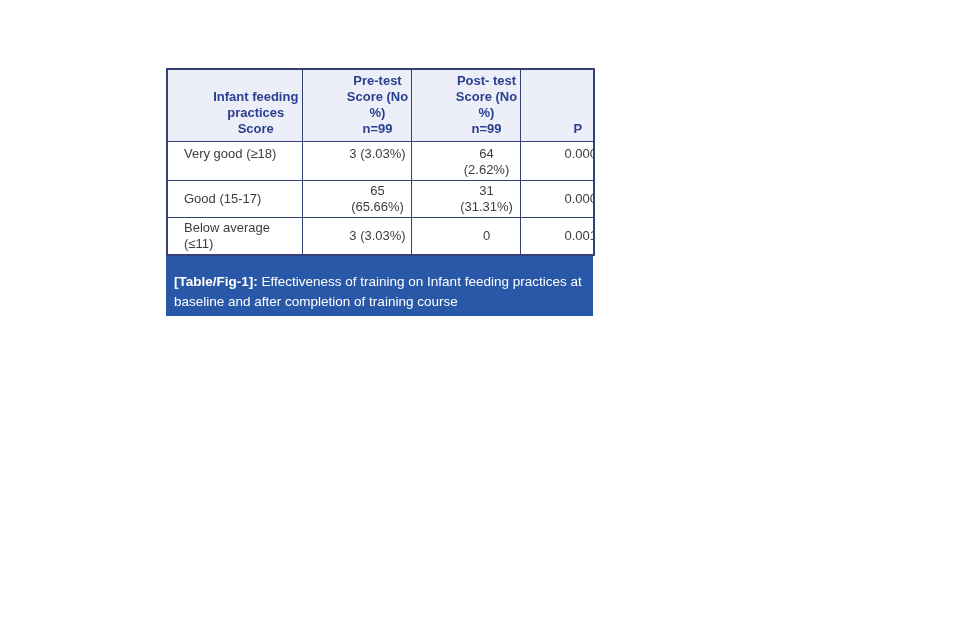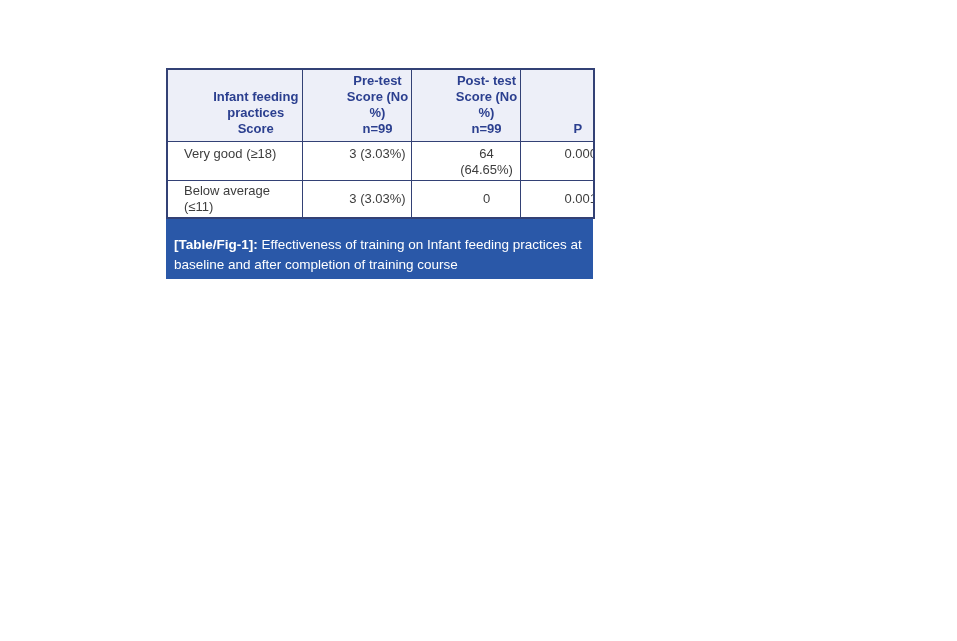--- a/index.html
+++ b/index.html
@@ -116,21 +116,27 @@
           <th>Post- test
 Score (No %)
 n=99</th>
           <th>P</th>
         </tr>
       </thead>
       <tbody>
         <tr class="tall">
           <td class="first">Very good (≥18)</td>
           <td>3 (3.03%)</td>
-          <td>64 (64.65%)</td>
+          <td>64 (2.62%)</td>
+          <td>0.000</td>
+        </tr>
+        <tr>
+          <td class="first">Good (15-17)</td>
+          <td>65 (65.66%)</td>
+          <td>31 (31.31%)</td>
           <td>0.000</td>
         </tr>
         <tr>
           <td class="first">Below average (≤11)</td>
           <td>3 (3.03%)</td>
           <td>0</td>
           <td>0.001</td>
         </tr>
       </tbody>
     </table>

